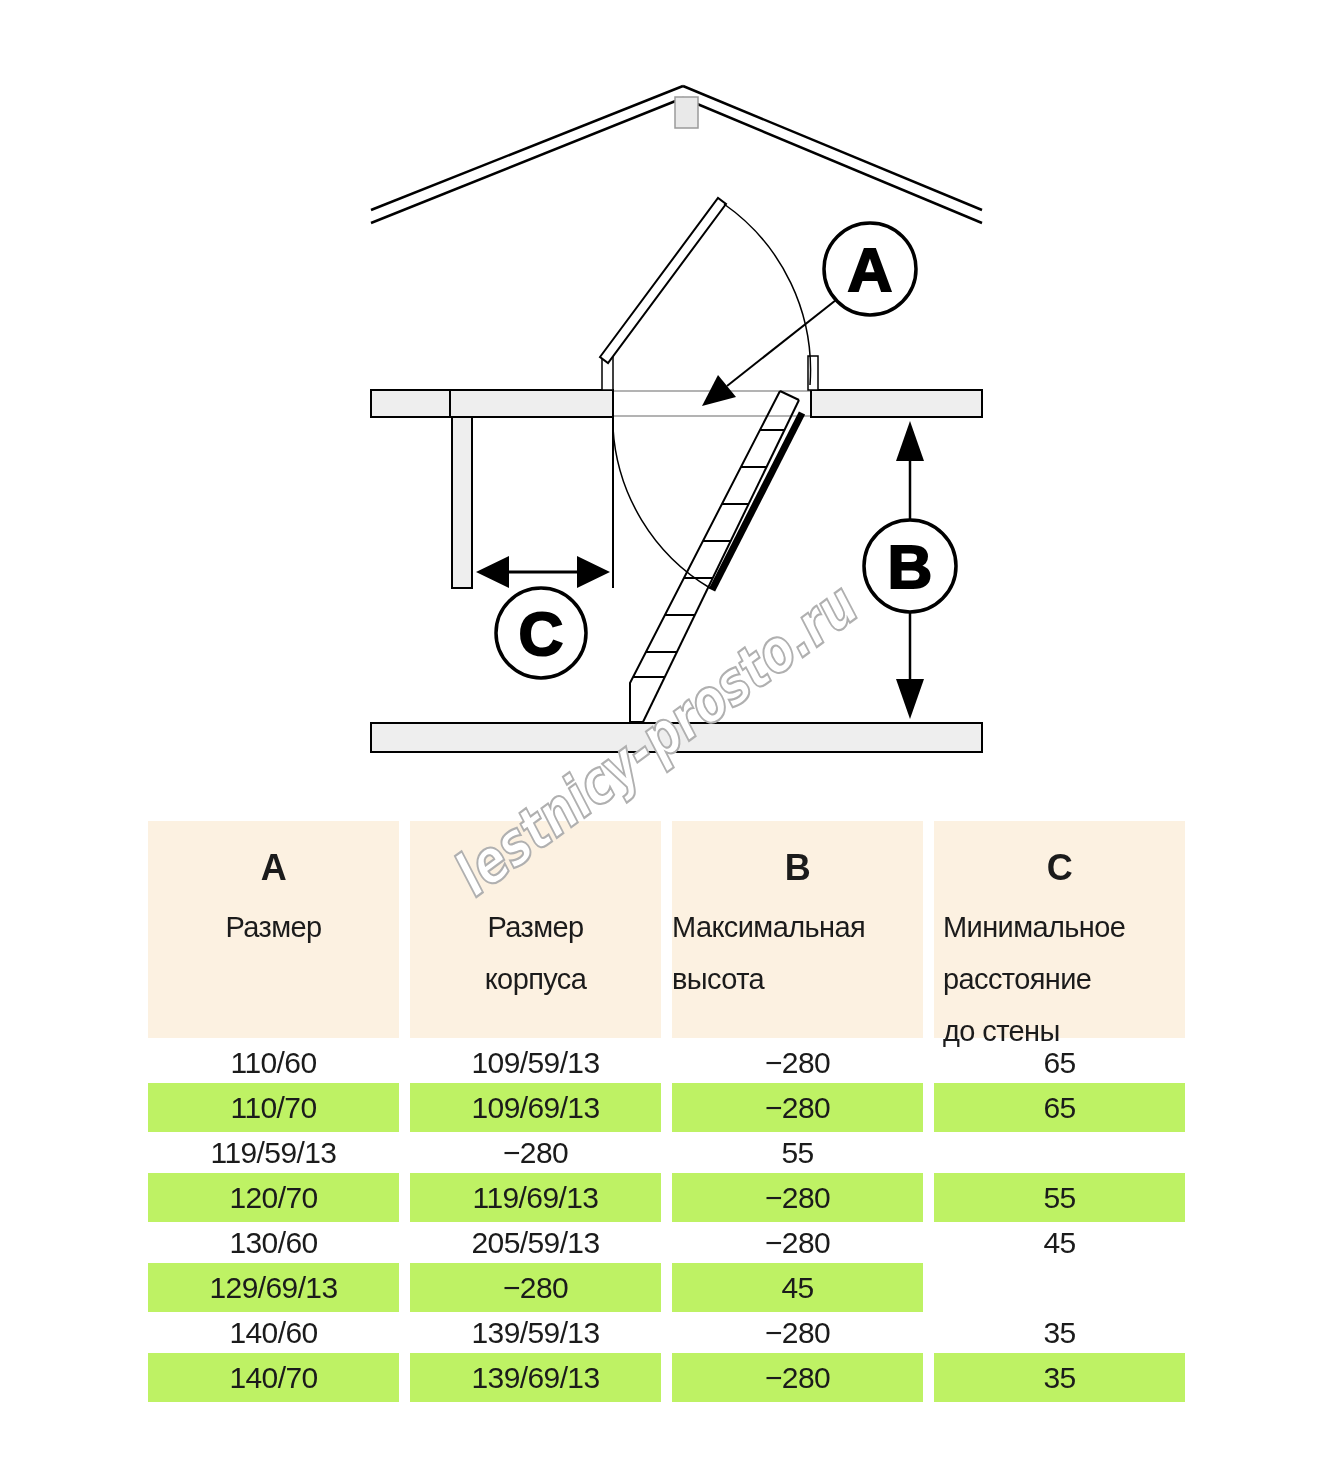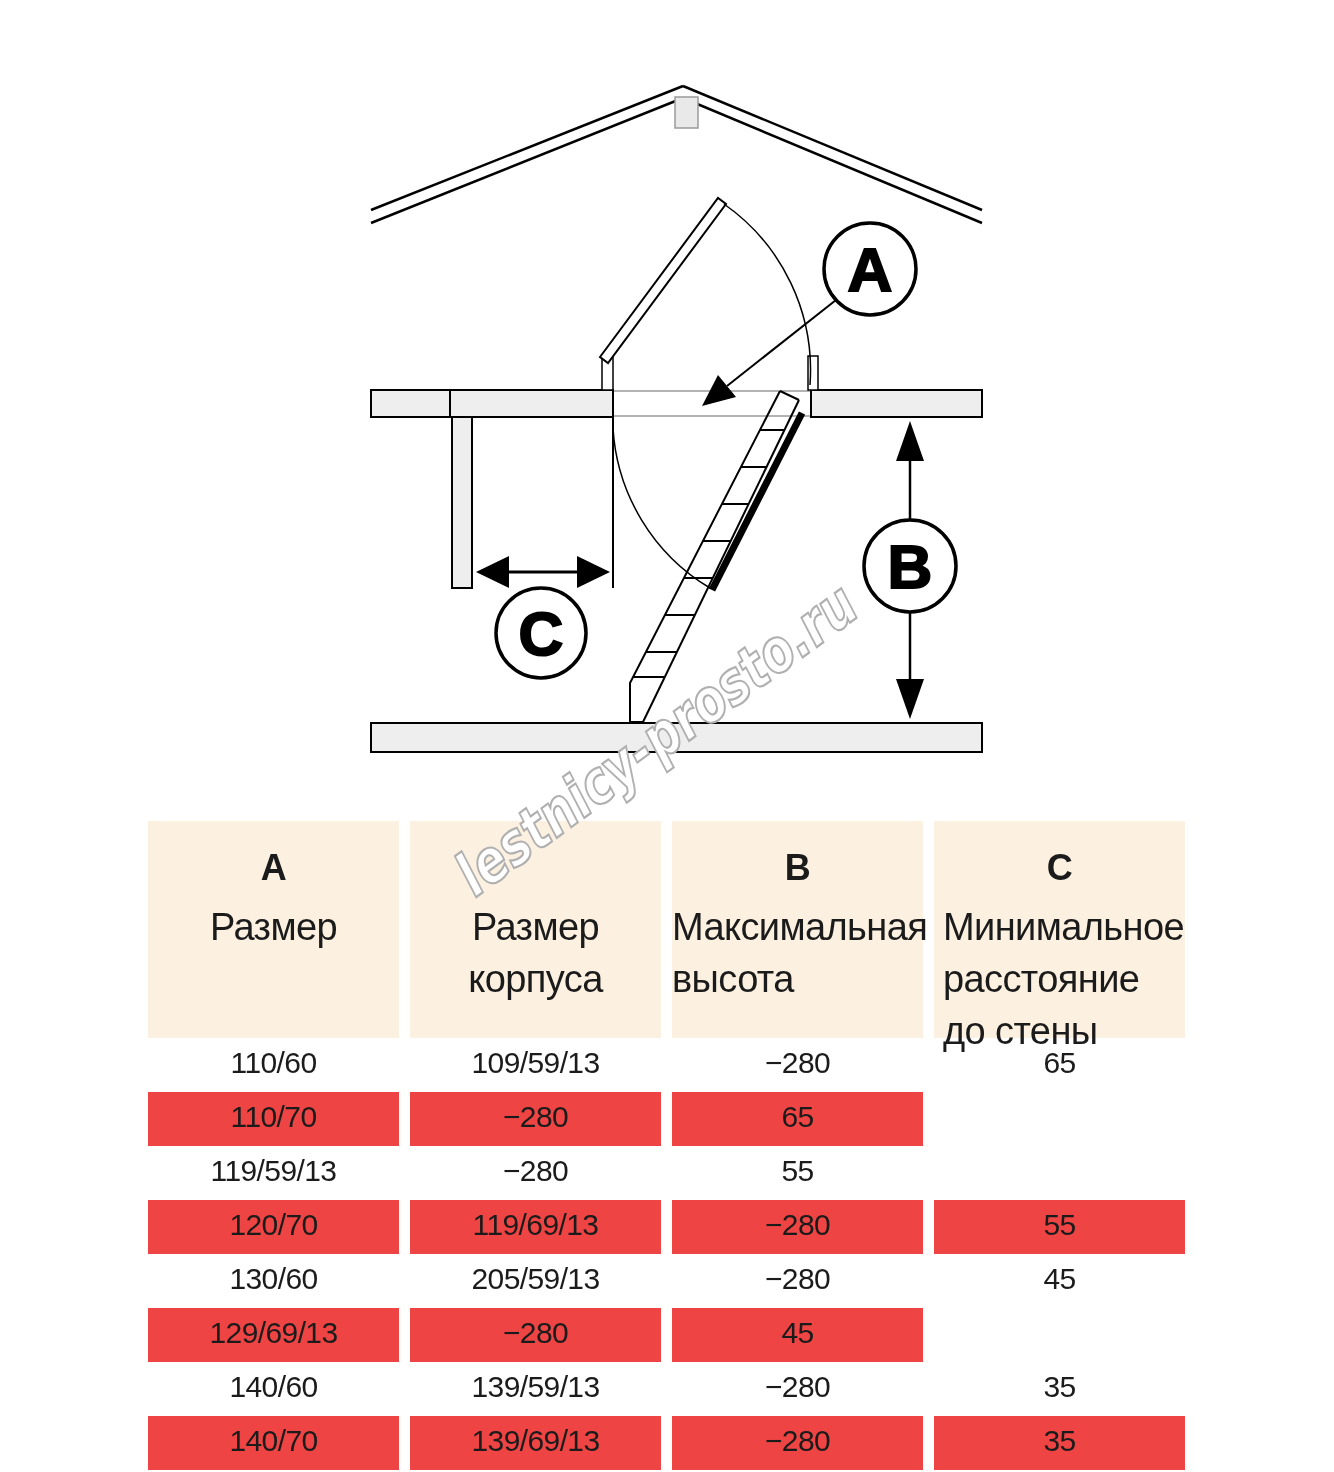--- a/index.html
+++ b/index.html
@@ -36,33 +36,33 @@
   }
   .th-letter {
     margin-top:26px;
     height:44px;
     font-size:36px;
     font-weight:bold;
     letter-spacing:-0.5px;
   }
   .th-desc {
     margin-top:10px;
-    font-size:38px;
+    font-size:29px;
     line-height:52px;
     white-space:pre-line;
     letter-spacing:-0.6px;
   }
-  .trow { height:54px; }
+  .trow { height:45px; }
   .td {
     font-size:30px;
     line-height:49px;
     text-align:center;
     letter-spacing:-0.6px;
   }
-  .trow.alt .td { background:#ef4444; }
+  .trow.alt .td { background:#bef264; }
 </style>
 </head>
 <body>
 
 <div class="canvas">
 
   <svg id="diagram-svg" class="layer" width="1334" height="790" viewBox="0 0 1334 790">
 
     <g stroke="#000" stroke-width="2.5" fill="none">
       <path d="M683 86 L371 210"></path>
@@ -162,20 +162,21 @@
     </div>
 
     <div class="trow">
       <div class="td">110/60</div>
       <div class="td">109/59/13</div>
       <div class="td">−280</div>
       <div class="td">65</div>
     </div>
     <div class="trow alt">
       <div class="td">110/70</div>
+      <div class="td">109/69/13</div>
       <div class="td">−280</div>
       <div class="td">65</div>
     </div>
     <div class="trow">
       <div class="td">119/59/13</div>
       <div class="td">−280</div>
       <div class="td">55</div>
     </div>
     <div class="trow alt">
       <div class="td">120/70</div>

